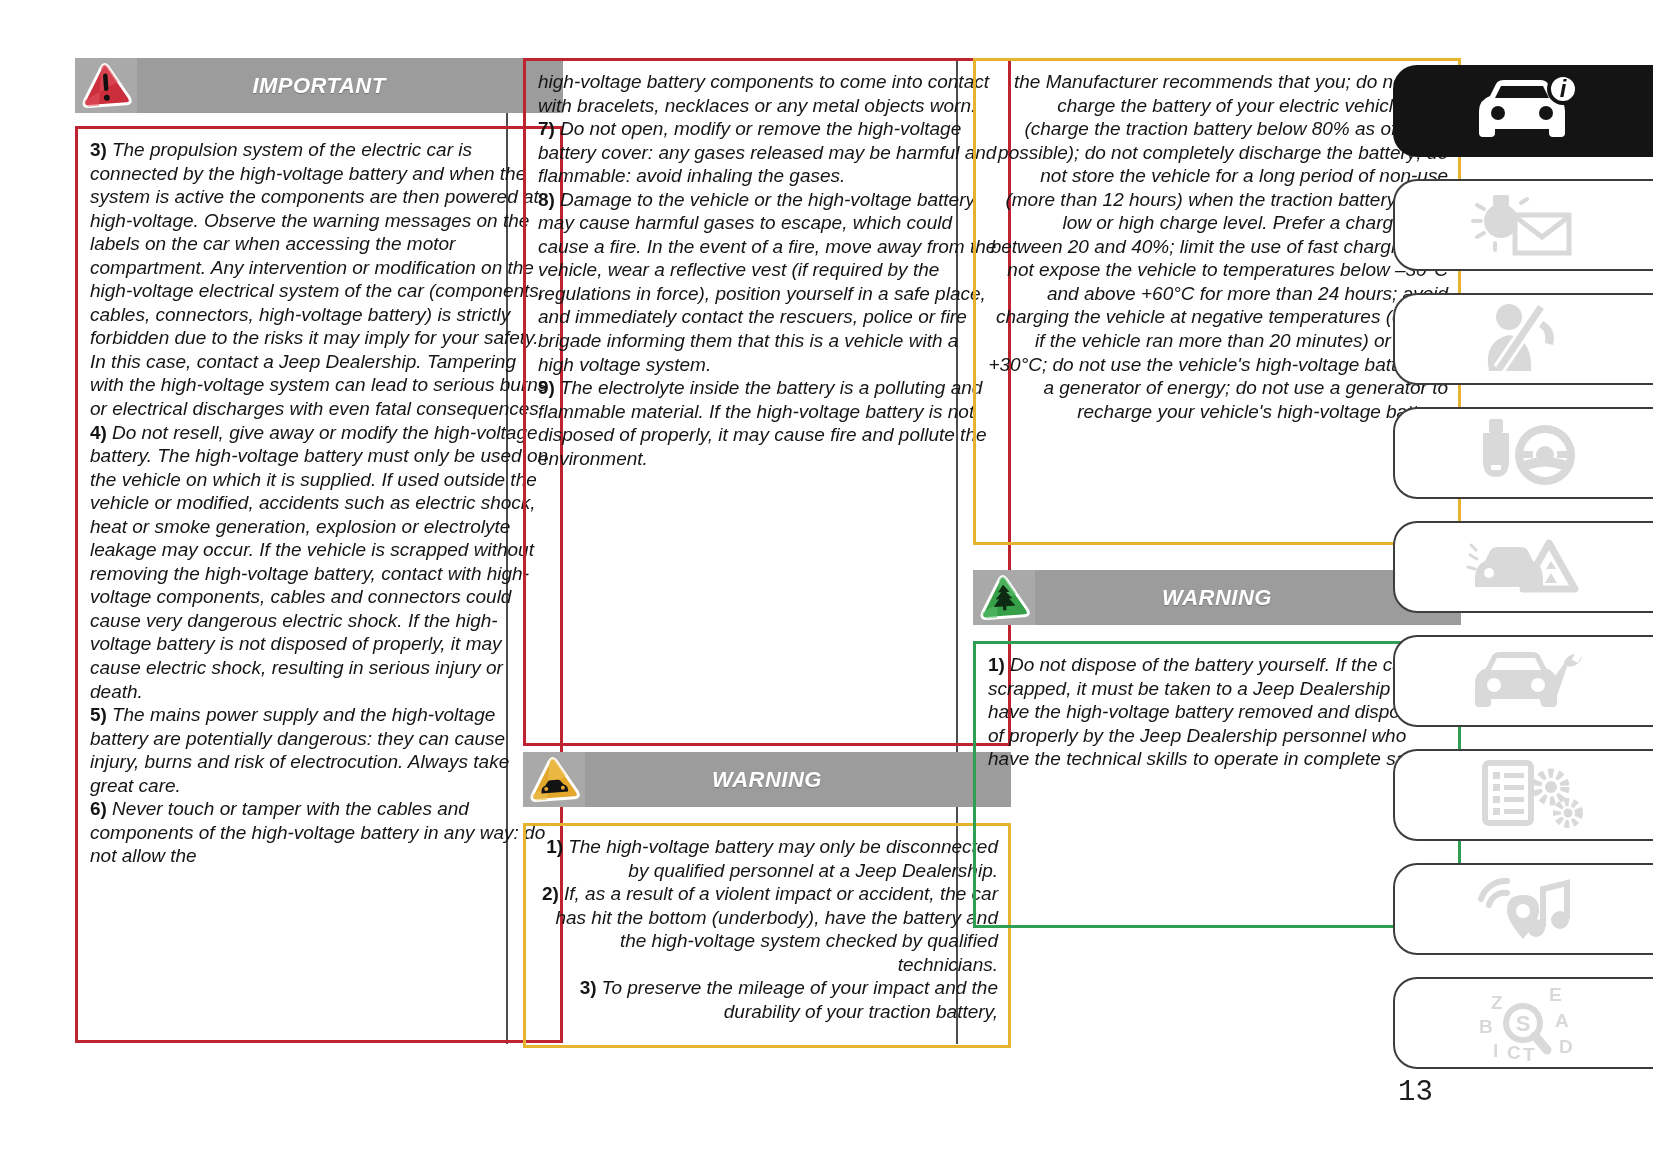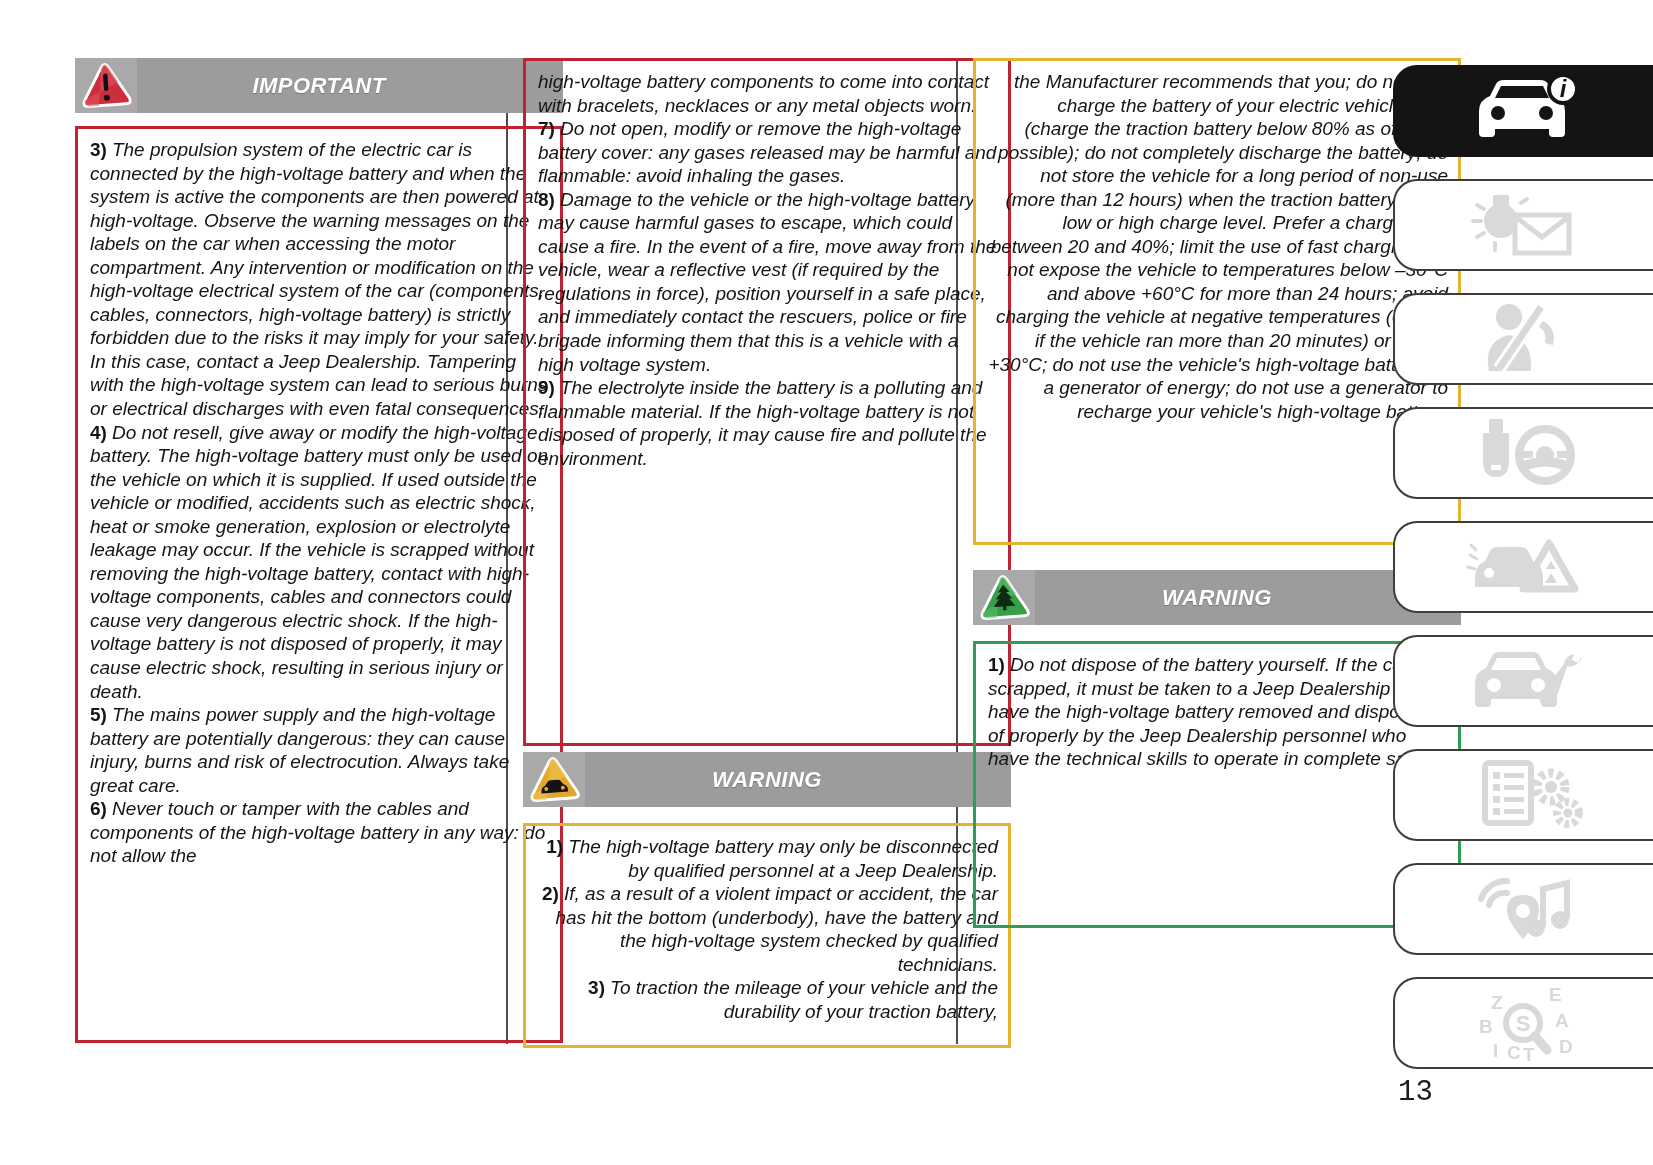--- a/index.html
+++ b/index.html
@@ -122,21 +122,21 @@
 
       <div class="seg">
         <span class="num">1)</span><span class="txt">The high-voltage battery may only be disconnected by qualified personnel at a Jeep Dealership.</span>
       </div>
 
       <div class="seg">
         <span class="num">2)</span><span class="txt">If, as a result of a violent impact or accident, the car has hit the bottom (underbody), have the battery and the high-voltage system checked by qualified technicians.</span>
       </div>
 
       <div class="seg">
-        <span class="num">3)</span><span class="txt">To traction the mileage of your vehicle and the durability of your traction battery,</span>
+        <span class="num">3)</span><span class="txt">To preserve the mileage of your impact and the durability of your traction battery,</span>
       </div>
     </div>
 </div>
 
 <div class="col" id="col3">
   <div class="textbox caution">
 
       <div class="seg">
         <span class="txt">the Manufacturer recommends that you; do not fully charge the battery of your electric vehicle daily (charge the traction battery below 80% as often as possible); do not completely discharge the battery; do not store the vehicle for a long period of non-use (more than 12 hours) when the traction battery has a low or high charge level. Prefer a charge level between 20 and 40%; limit the use of fast charging; do not expose the vehicle to temperatures below –30°C and above +60°C for more than 24 hours; avoid charging the vehicle at negative temperatures (except if the vehicle ran more than 20 minutes) or above +30°C; do not use the vehicle's high-voltage battery as a generator of energy; do not use a generator to recharge your vehicle's high-voltage battery.</span>
       </div>

